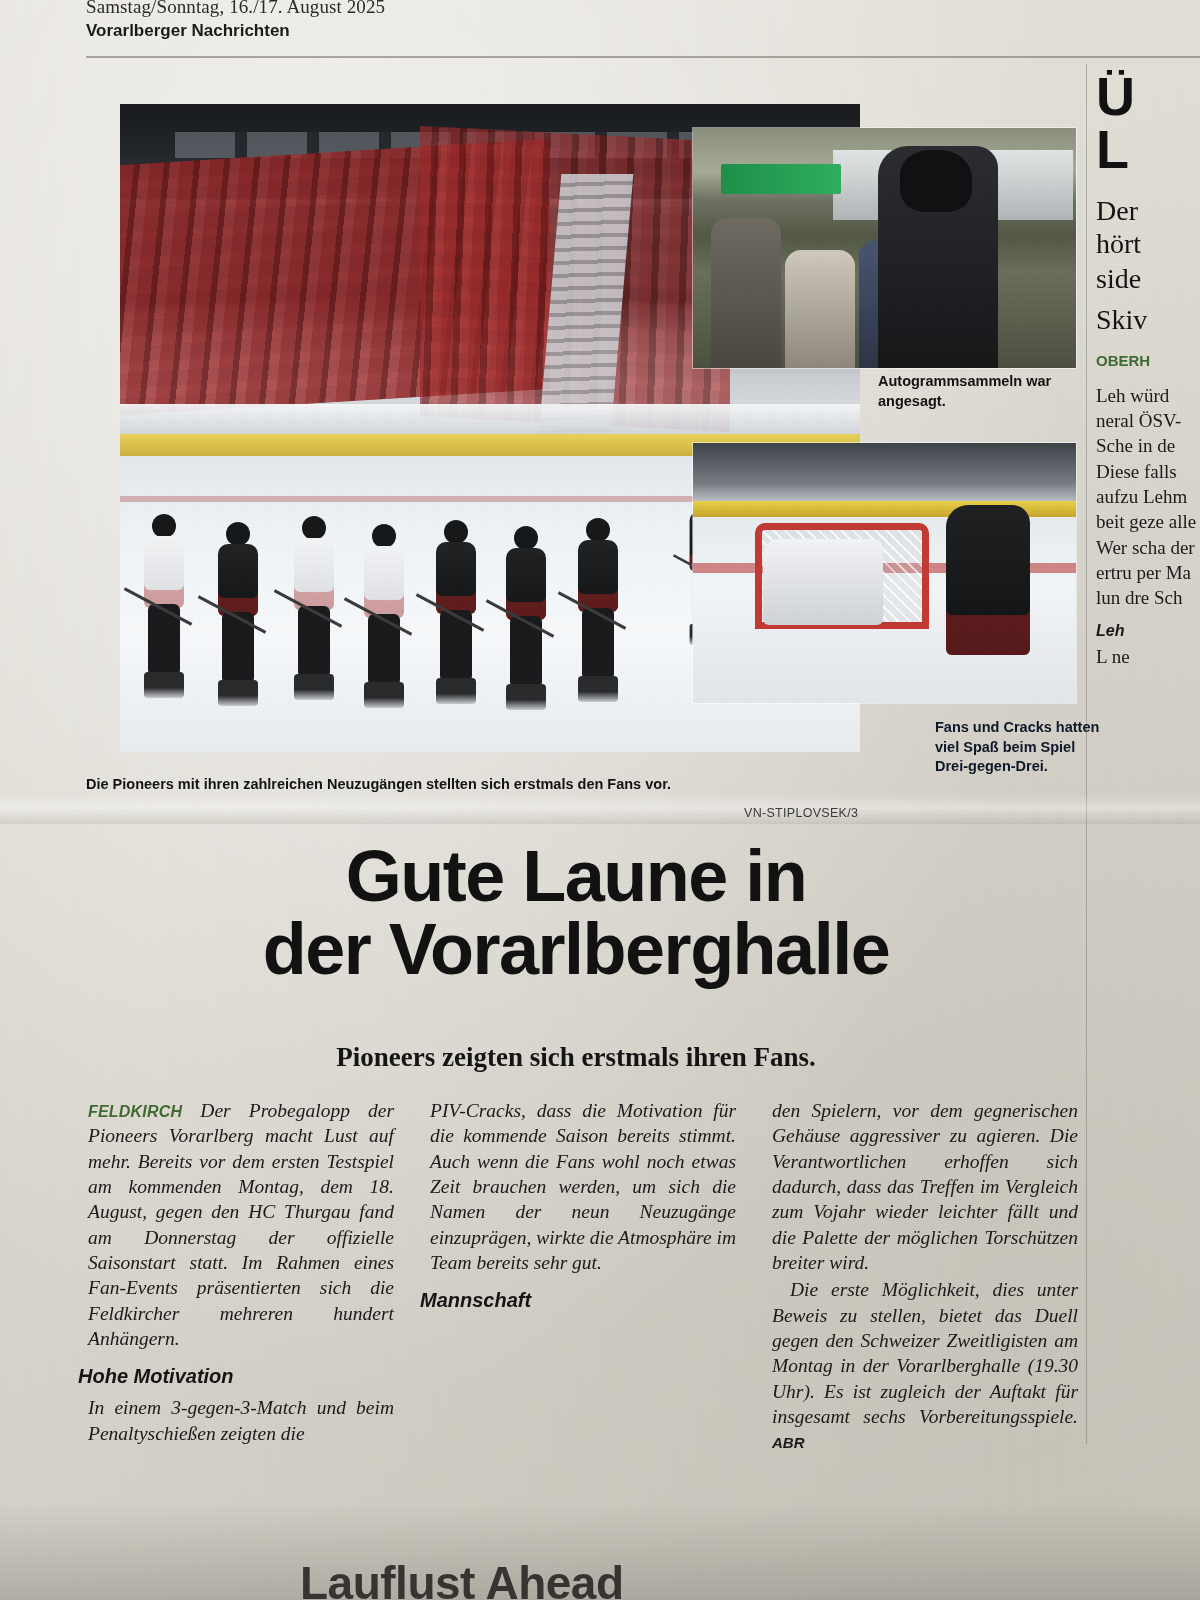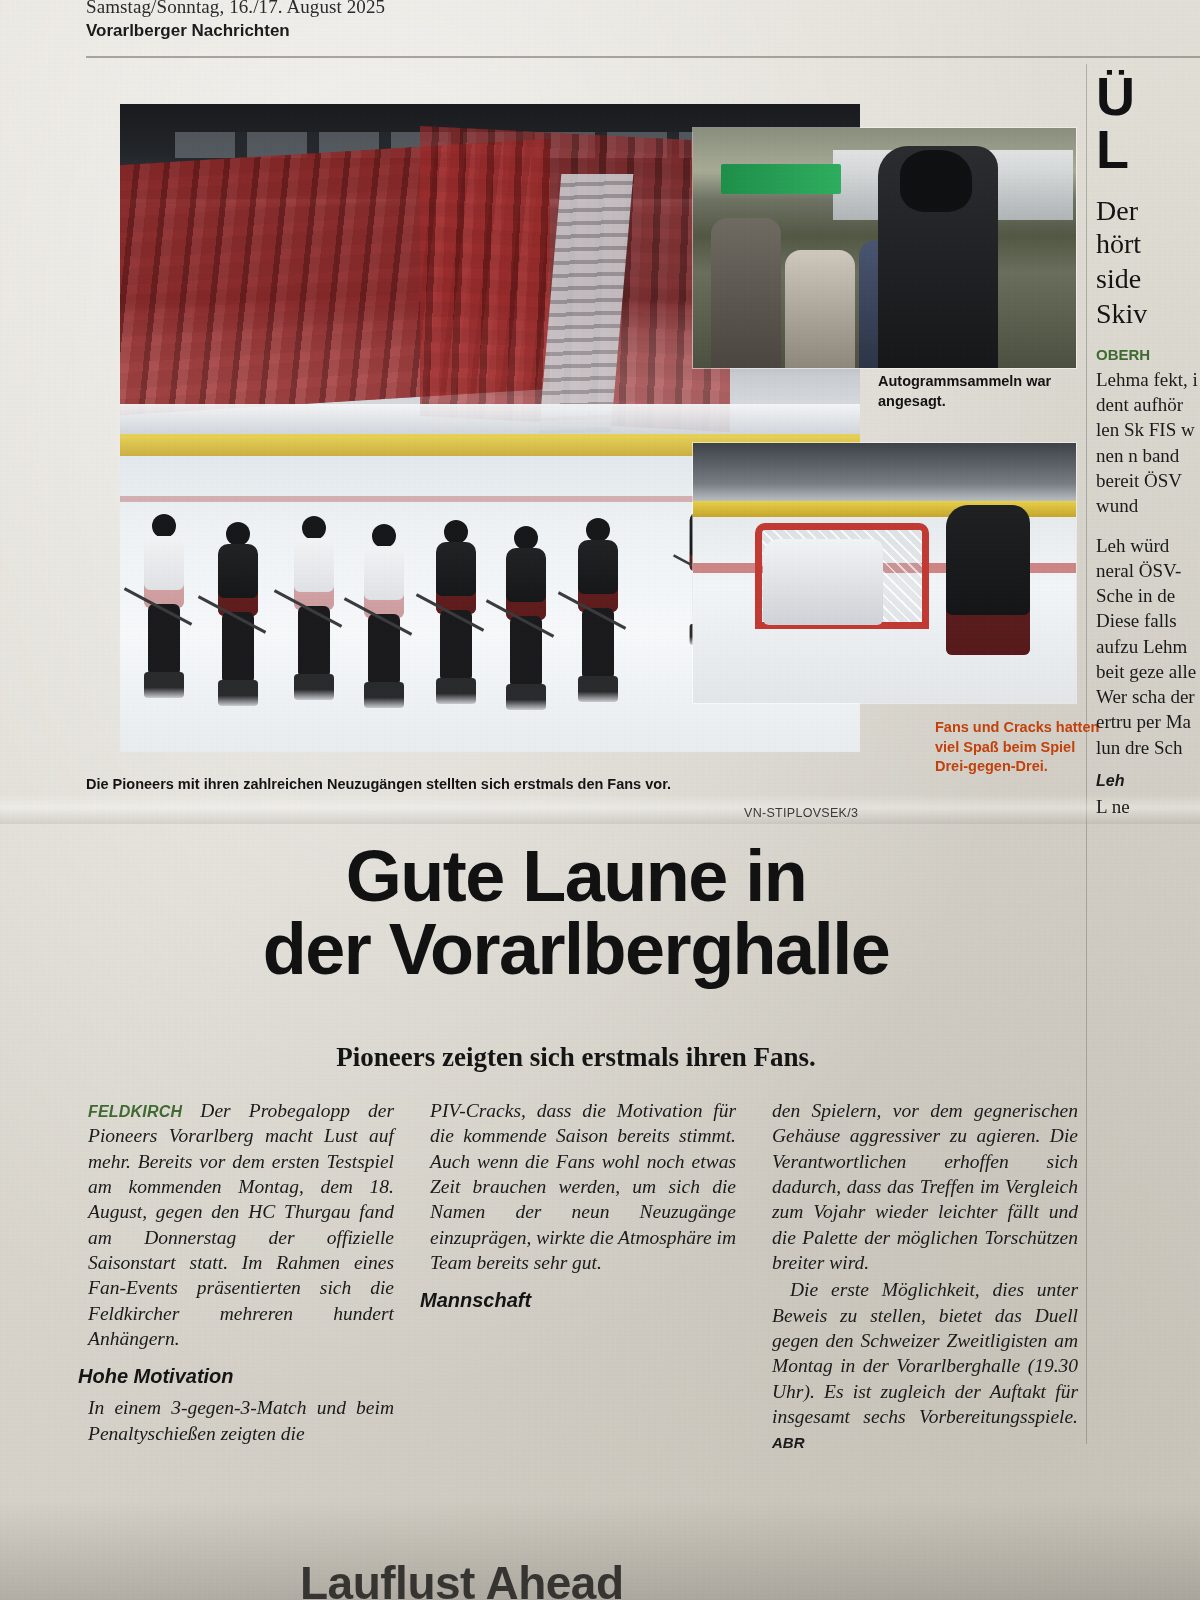--- a/index.html
+++ b/index.html
@@ -298,21 +298,21 @@
   }
   .caption-inset2 {
     position: absolute;
     left: 935px;
     top: 718px;
     width: 170px;
     font-family: "Liberation Sans", sans-serif;
     font-weight: bold;
     font-size: 14.5px;
     line-height: 1.35;
-    color: #c2410c;
+    color: #0f172a;
   }
 
   
   .headline {
     position: absolute;
     left: 86px;
     top: 840px;
     width: 980px;
     text-align: center;
     font-family: "Liberation Sans", sans-serif;
@@ -591,23 +591,22 @@
       <p class="indent"><span>Die erste Möglichkeit, dies unter Beweis zu stellen, bietet das Duell gegen den Schweizer Zweitligisten am Montag in der Vorarlberghalle (19.30 Uhr). Es ist zugleich der Auftakt für insgesamt sechs Vorbereitungsspiele.</span> <span class="byline">ABR</span></p>
     </div>
   </div>
 
   <div class="rail">
     <div class="rail-head">Ü</div>
     <div class="rail-head">L</div>
     <div class="rail-lead">Der</div>
     <div class="rail-lead" style="margin-top:0">hört</div>
     <div class="rail-lead" style="margin-top:2px">side</div>
-    <div class="rail-lead" style="margin-top:2px">Skiv</div>
+    <div class="rail-lead" style="margin-top:8px">Skiv</div>
     <div class="rail-kicker">OBERH</div>
-    <div class="rail-body">Lehma fekt, i dent aufhör len Sk FIS w nen n band bereit ÖSV wund</div>
     <div class="rail-body" style="margin-top:14px">Leh würd neral ÖSV- Sche in de Diese falls aufzu Lehm beit geze alle Wer scha der ertru per Ma lun dre Sch</div>
     <div class="rail-sub">Leh</div>
     <div class="rail-body">L ne</div>
   </div>
 
   <div class="bottom-teaser">Lauflust Ahead</div>
   <div class="fold-shadow"></div>
 </div>
 <div class="grain"></div>
 

